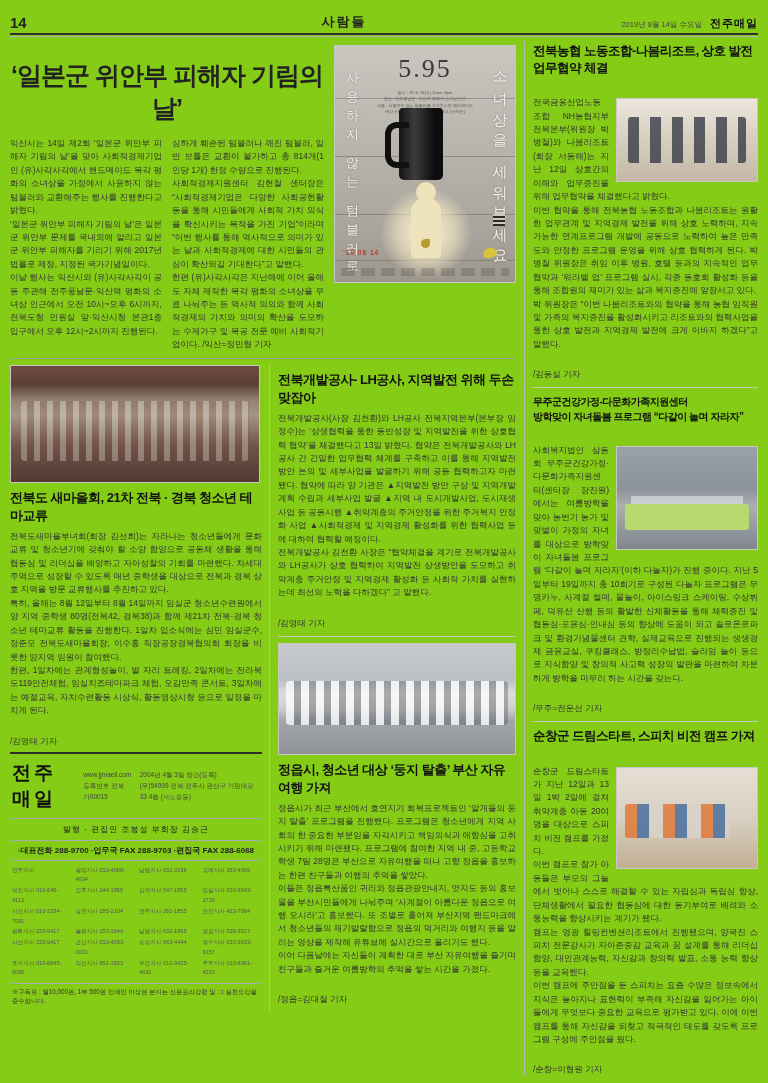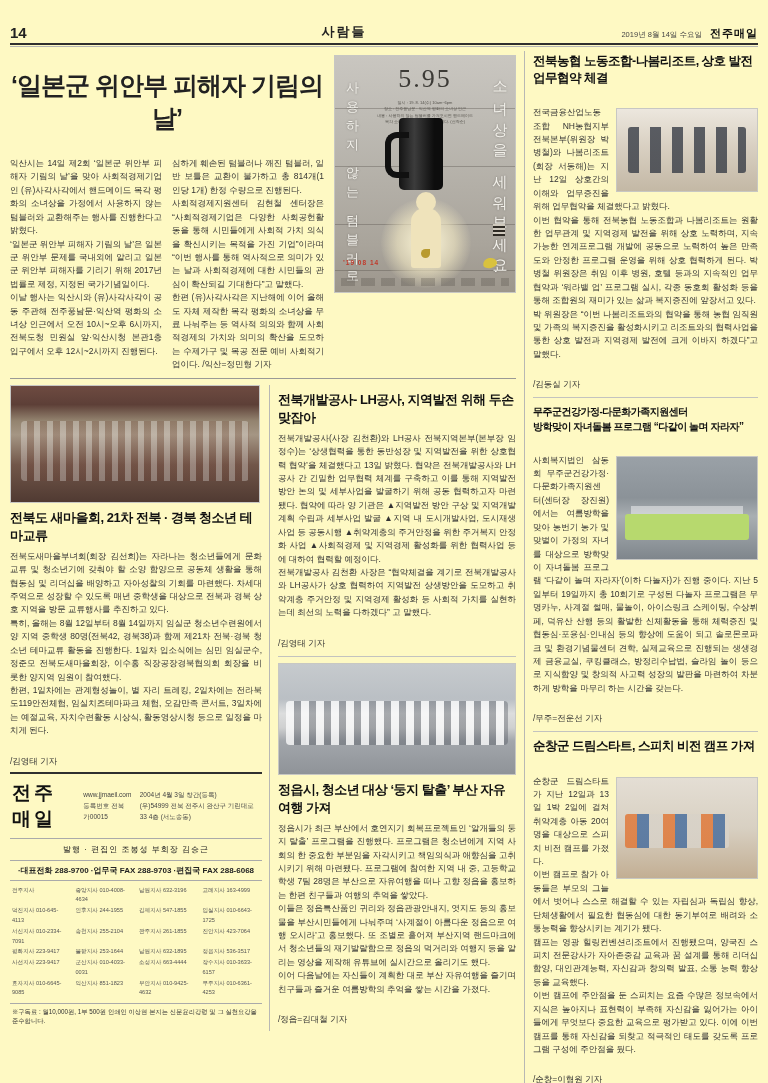--- a/index.html
+++ b/index.html
@@ -1,38 +1,38 @@
 <!DOCTYPE html>
 <html><head>
 <meta charset="utf-8">
 <style>
   html,body{margin:0;padding:0;background:#e9e9e7;}
-  .page{width:768px;height:1083px;background:#fef9c3;margin:0 auto;position:relative;
-        font-family:"Liberation Sans",sans-serif;color:#222;overflow:hidden;box-sizing:border-box;padding:18px 10px;}
+  .page{width:768px;height:1083px;background:#84cc16;margin:0 auto;position:relative;
+        font-family:"Liberation Sans",sans-serif;color:#222;overflow:hidden;box-sizing:border-box;padding:8px 10px;}
   
   .hdr{display:flex;align-items:flex-end;height:20px;padding-top:3px;}
   .hdr .pgnum{font-size:15px;font-weight:bold;width:120px;}
   .hdr .section{flex:1;text-align:center;font-size:13px;font-weight:bold;letter-spacing:2px;}
   .hdr .right{width:200px;text-align:right;font-size:7.5px;color:#444;}
   .hdr .right b{font-size:11px;color:#111;margin-left:6px;letter-spacing:1px;}
   .rule-thick{height:2px;background:#2f2f2f;margin-top:2px;}
   .rule-thin{height:1px;background:#b5b5b5;margin-top:1px;}
   
   .content{display:flex;margin-top:4px;}
   .zone-left{width:506px;padding-right:8px;}
   .zone-right{flex:1;border-left:1px solid #b8b8b4;padding-left:8px;}
   .hsep{height:1px;background:#9a9a96;margin:6px 0;}
   .hsep-light{height:1px;background:#c3c3bf;margin:6px 0;}
   
   .lead-flex{display:flex;gap:10px;margin-top:4px;}
   .lead-left{flex:1;}
   .lead-h1{font-size:25px;font-weight:800;text-align:center;margin-top:14px;letter-spacing:-1px;}
   .lead-sub{margin-top:14px;text-align:center;font-size:11.5px;font-weight:bold;line-height:1.8;color:#1a1a1a;white-space:pre-line;}
   .bodytext{font-size:8.5px;line-height:1.58;text-align:justify;word-break:break-all;color:#333;white-space:pre-line;}
-  .lead-cols{display:flex;gap:10px;margin-top:22px;justify-content:space-between;}
+  .lead-cols{display:flex;gap:10px;margin-top:12px;justify-content:space-between;}
   .lead-cols .col{flex:1;}
   
   .poster{width:182px;height:238px;position:relative;border:1px solid #bbb;
      background:linear-gradient(180deg,#c9c6c0 0%,#bdbab3 30%,#b3afa7 55%,#a9a49b 80%,#9c968c 100%);overflow:hidden;flex:none;}
   .poster .plank{position:absolute;left:0;right:0;height:1px;background:rgba(80,75,68,.35);}
   .poster .p-date{position:absolute;top:8px;left:0;right:0;text-align:center;font-family:"Liberation Serif",serif;
      font-size:26px;color:#3c3a36;letter-spacing:2px;}
   .poster .p-info{position:absolute;top:44px;left:30px;right:30px;text-align:center;font-size:4px;line-height:1.6;color:#55524c;white-space:pre-line;}
   .poster .vtext{position:absolute;writing-mode:vertical-rl;color:#f2f0ea;font-size:13px;letter-spacing:6px;text-shadow:0 0 2px rgba(60,55,50,.5);}
   .poster .vleft{left:8px;top:16px;}

